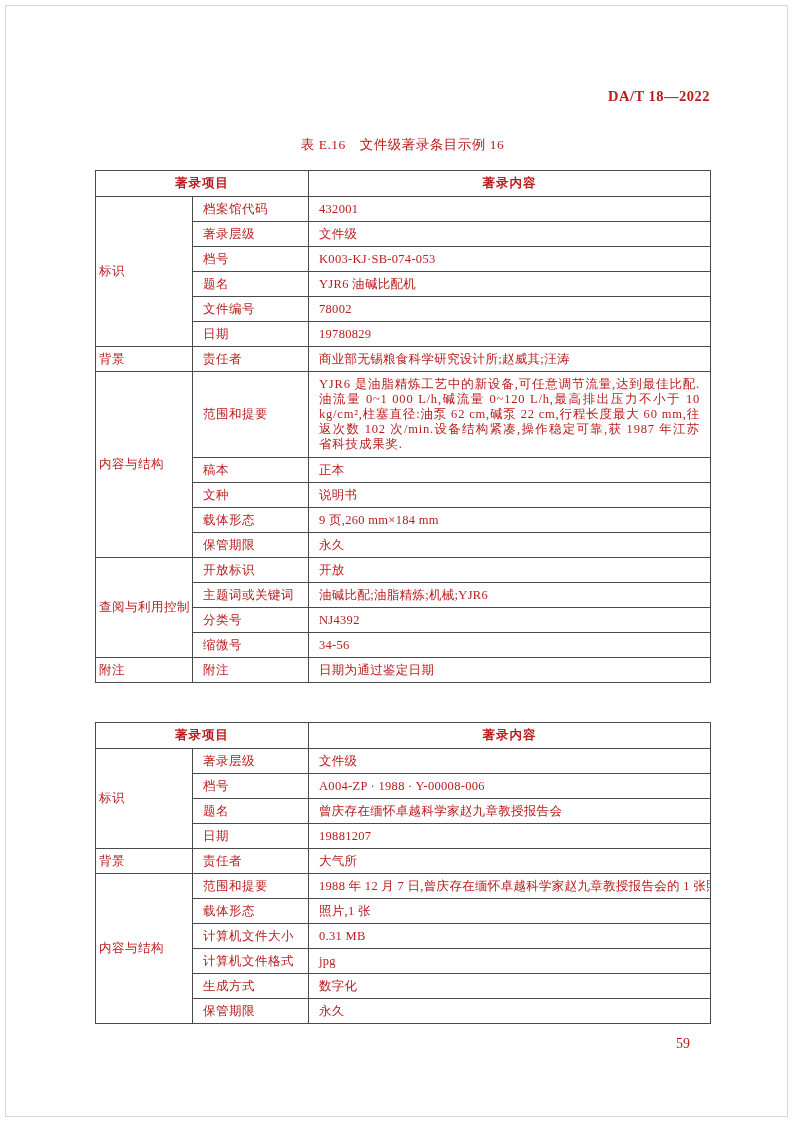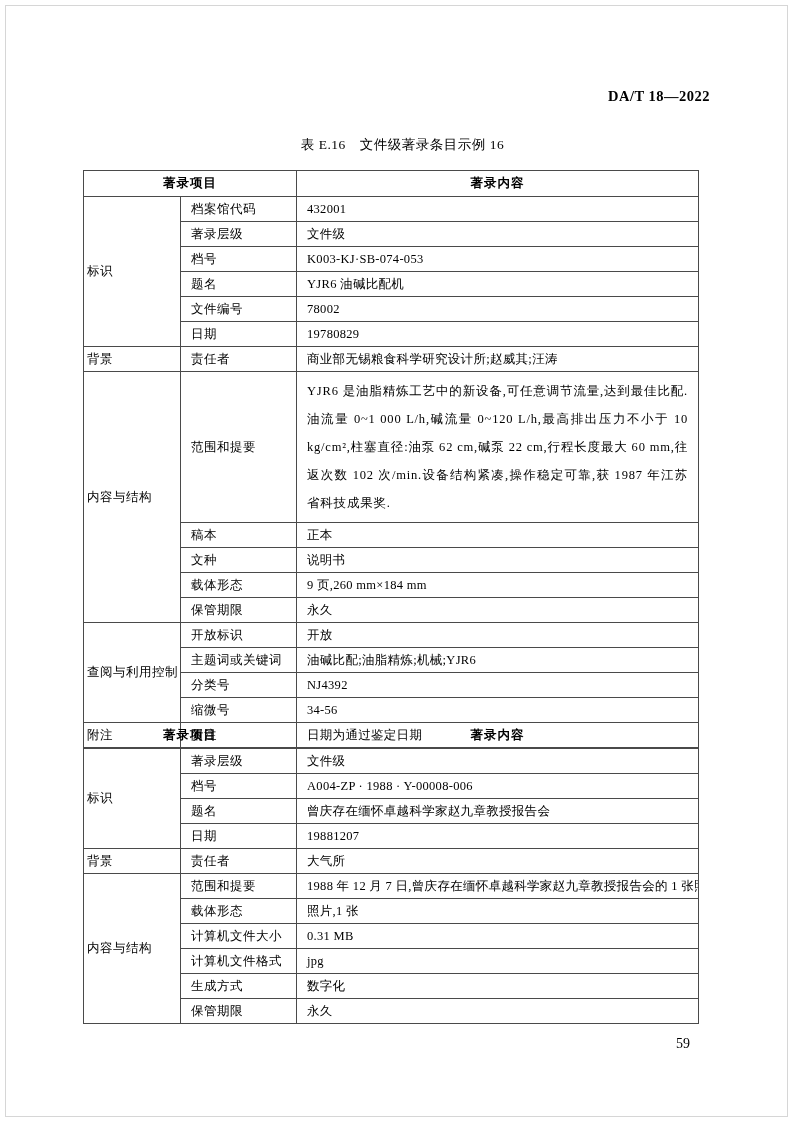--- a/index.html
+++ b/index.html
@@ -1,40 +1,40 @@
 <!DOCTYPE html>
 <html><head>
 <meta charset="utf-8">
 <style>
   html,body{margin:0;padding:0;background:#ffffff;}
   .page{
     position:relative;
     width:793px;height:1122px;
     background:#ffffff;
     font-family:"Liberation Serif","DejaVu Serif",serif;
-    color:#000000;
+    color:#b91c1c;
     overflow:hidden;
   }
   .scan-edge{
     position:absolute;inset:5px;
     border:1px solid #d6d6d6;
     pointer-events:none;
   }
   .doc-header{
     position:absolute;top:88px;right:83px;
     font-size:14.5px;font-weight:700;letter-spacing:0.5px;
   }
   .table-title{
     position:absolute;left:95px;width:615px;
     text-align:center;font-size:13.5px;font-weight:400;
     letter-spacing:0.5px;
   }
   #title-0{top:136px;}
   #title-1{top:694px;}
-  .table-wrap{position:absolute;left:83px;}
+  .table-wrap{position:absolute;left:95px;}
   #table-0{top:170px;}
   #table-1{top:722px;}
   table{
     border-collapse:collapse;table-layout:fixed;
     width:615px;
     border:1.5px solid #2f2f2f;
   }
   th,td{
     border:1px solid #4a4a4a;
     font-size:12.5px;
@@ -46,21 +46,21 @@
   thead tr{height:26px;}
   tbody tr{height:25px;}
   tbody tr.tall-row{height:80px;}
   th{font-weight:700;text-align:center;padding:0 4px;letter-spacing:1px;}
   td.group-cell{text-align:left;padding:0 3px;letter-spacing:0.5px;}
   td.element-cell{letter-spacing:0.5px;}
   td.content-cell{letter-spacing:0.3px;}
   td.tall-cell{
     white-space:normal;
     text-align:justify;
-    line-height:28px;
+    line-height:15px;
     padding:5px 10px;
     letter-spacing:0.8px;
   }
   .page-number{
     position:absolute;top:1036px;left:676px;
     font-size:14px;
   }
 </style>
 </head>
 <body>

